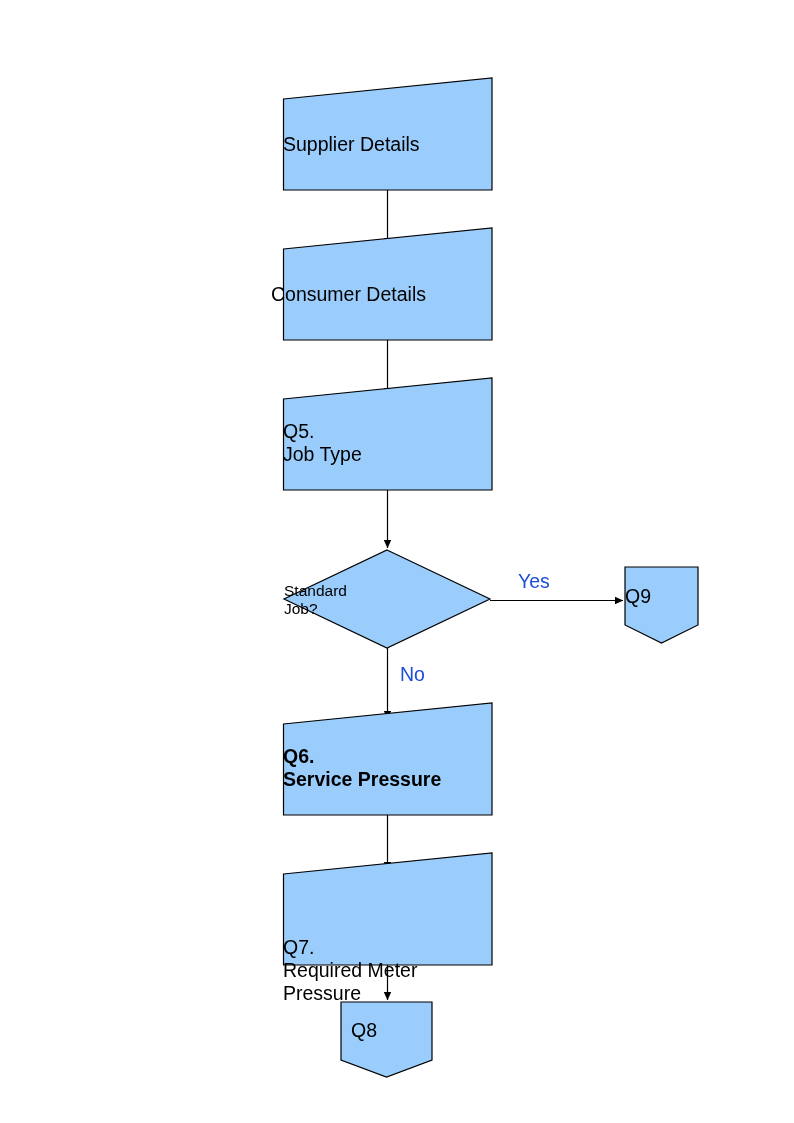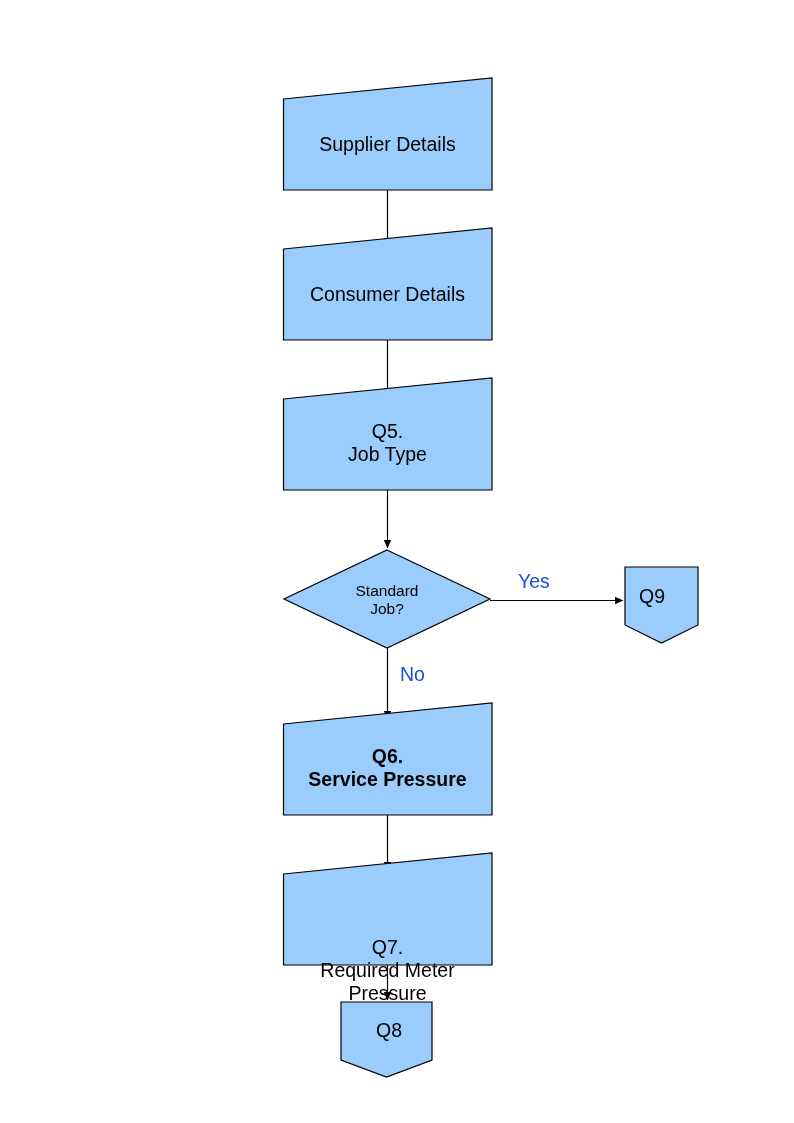--- a/index.html
+++ b/index.html
@@ -17,21 +17,21 @@
   }
   #canvas {
     position: absolute;
     left: 0;
     top: 0;
     width: 794px;
     height: 1123px;
   }
   .node-text {
     position: absolute;
-    text-align: center;
+    text-align: left;
     color: #000000;
     line-height: 1.18;
     white-space: pre;
     pointer-events: none;
     font-family: "Liberation Sans", sans-serif;
   }
   .t-process {
     font-size: 19.5px;
   }
   .t-decision {
@@ -86,21 +86,21 @@
   <polygon points="283.5,874 492,853 492,965 283.5,965" fill="#9BCDFC" stroke="#000000" stroke-width="1.2"></polygon>
 
   <line x1="387.5" y1="965" x2="387.5" y2="1000" stroke="#000000" stroke-width="1.2" marker-end="url(#arrowhead)"></line>
 
   <polygon points="341,1002 432,1002 432,1060 386.5,1077 341,1060" fill="#9BCDFC" stroke="#000000" stroke-width="1.2"></polygon>
 
 </svg>
 
 <div class="node-text t-process" style="left:283px; top:133px; width:209px;">Supplier Details</div>
 
-<div class="node-text t-process" style="left:283px; top:283px; width:209px;">Consumer Details</div>
+<div class="node-text t-process" style="left:271px; top:283px; width:209px;">Consumer Details</div>
 
 <div class="node-text t-process" style="left:283px; top:420px; width:209px;"><span>Q5.</span><br><span>Job Type</span></div>
 
 <div class="node-text t-decision" style="left:284px; top:582px; width:206px;"><span>Standard</span><br><span>Job?</span></div>
 
 <div class="node-text t-connector" style="left:625px; top:585px; width:54px;">Q9</div>
 
 <div class="node-text t-process" style="left:283px; top:745px; width:209px;font-weight:bold;"><span>Q6.</span><br><span>Service Pressure</span></div>
 
 <div class="node-text t-process" style="left:283px; top:936px; width:209px;"><span>Q7.</span><br><span>Required Meter</span><br><span>Pressure</span></div>

